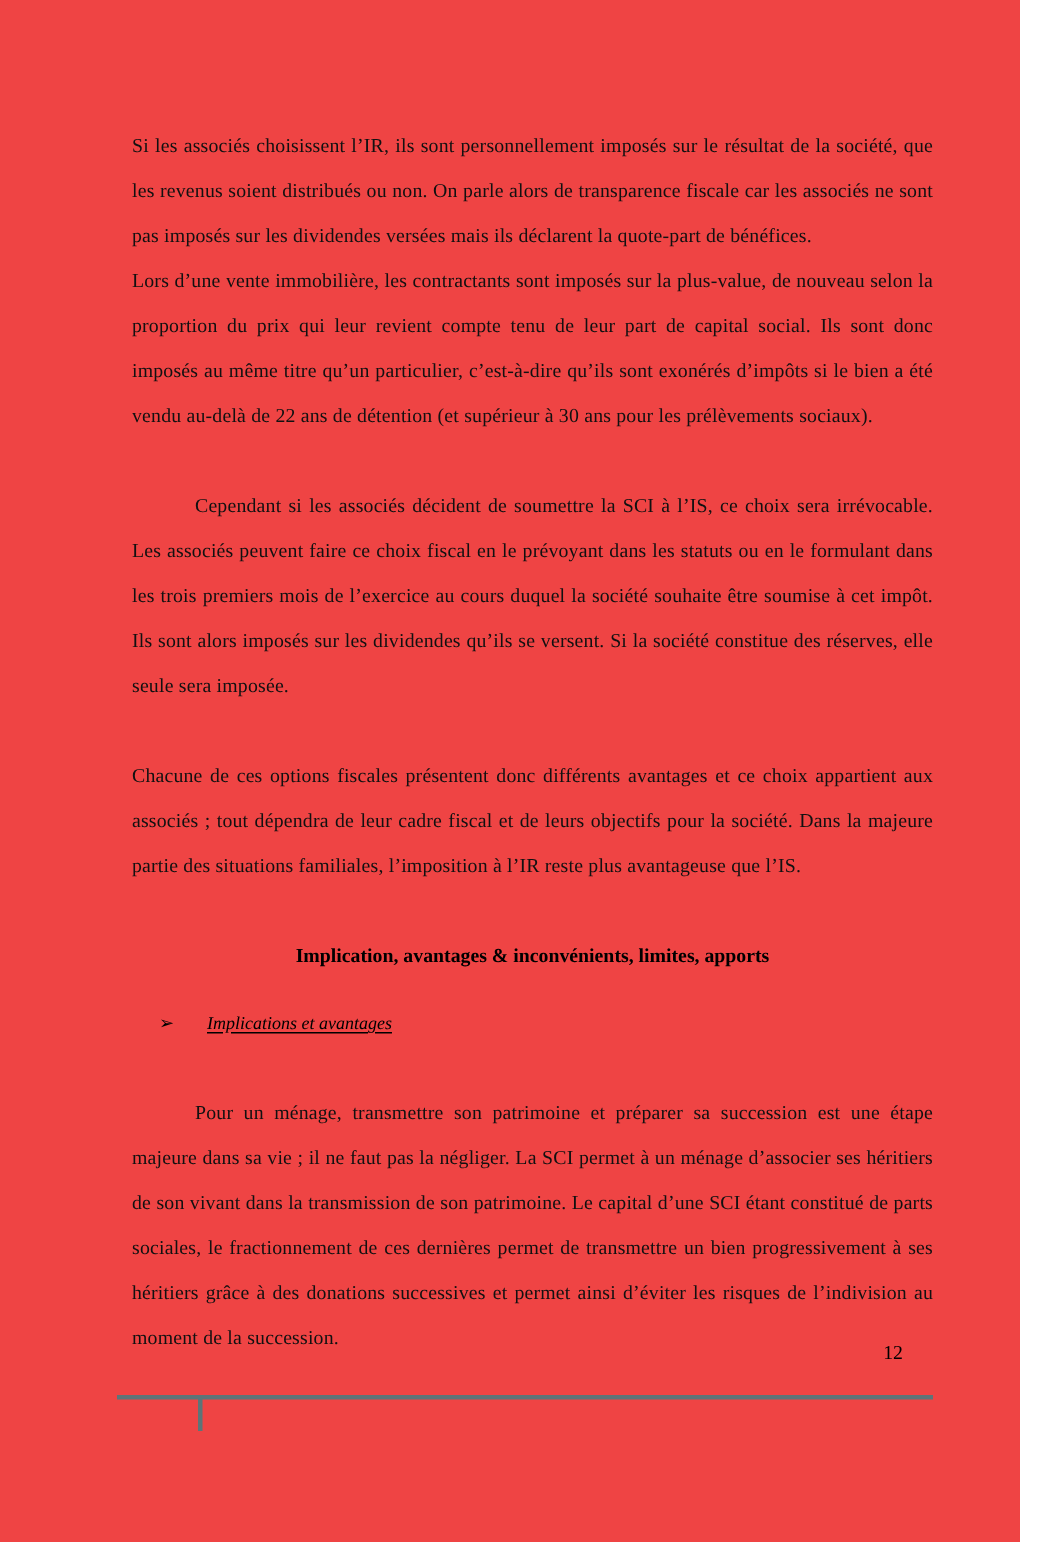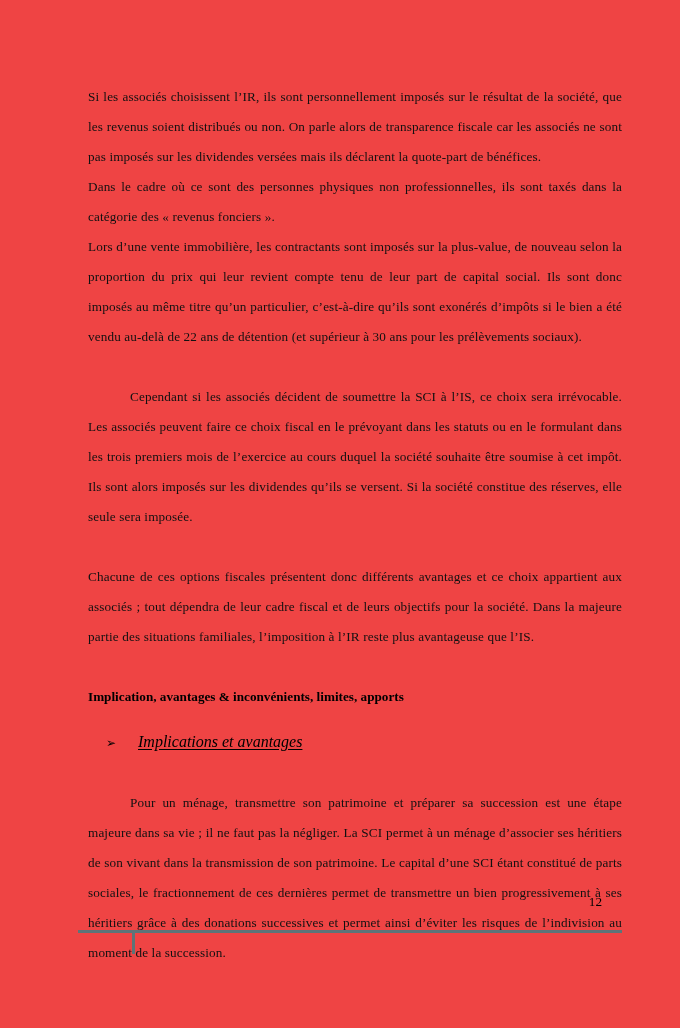--- a/index.html
+++ b/index.html
@@ -41,38 +41,38 @@
     height: 30px;
   }
   .gap-half {
     height: 15px;
   }
   h2.section-heading {
     margin: 0;
     font-size: 13.2px;
     font-weight: bold;
     line-height: 30px;
-    text-align: left;
+    text-align: center;
     color: #000000;
   }
   .bullet-row {
     display: flex;
     align-items: baseline;
     line-height: 30px;
     margin-left: 18px;
   }
   .bullet-glyph {
     font-family: "DejaVu Sans", sans-serif;
     font-size: 12px;
     width: 32px;
     flex: 0 0 32px;
     color: #000000;
   }
   .bullet-text {
-    font-size: 16px;
+    font-size: 12px;
     font-style: italic;
     text-decoration: underline;
     text-underline-offset: 2px;
     color: #000000;
   }
   
   .footer-rule {
     position: absolute;
     left: 78px;
     top: 930px;
@@ -99,21 +99,20 @@
   }
 </style>
 </head>
 <body>
 
 <div class="page">
 
   <div class="doc-body">
 
     <p class="para">Si les associés choisissent l’IR, ils sont personnellement imposés sur le résultat de la société, que les revenus soient distribués ou non. On parle alors de transparence fiscale car les associés ne sont pas imposés sur les dividendes versées mais ils déclarent la quote-part de bénéfices.</p>
-    <p class="para">Dans le cadre où ce sont des personnes physiques non professionnelles, ils sont taxés dans la catégorie des « revenus fonciers ».</p>
     <p class="para">Lors d’une vente immobilière, les contractants sont imposés sur la plus-value, de nouveau selon la proportion du prix qui leur revient compte tenu de leur part de capital social. Ils sont donc imposés au même titre qu’un particulier, c’est-à-dire qu’ils sont exonérés d’impôts si le bien a été vendu au-delà de 22 ans de détention (et supérieur à 30 ans pour les prélèvements sociaux).</p>
 
     <div class="gap-line"></div>
 
     <p class="para"><span class="indent-lead"></span><span>Cependant si les associés décident de soumettre la SCI à l’IS, ce choix sera irrévocable. Les associés peuvent faire ce choix fiscal en le prévoyant dans les statuts ou en le formulant dans les trois premiers mois de l’exercice au cours duquel la société souhaite être soumise à cet impôt. Ils sont alors imposés sur les dividendes qu’ils se versent. Si la société constitue des réserves, elle seule sera imposée.</span></p>
 
     <div class="gap-line"></div>
 
     <p class="para">Chacune de ces options fiscales présentent donc différents avantages et ce choix appartient aux associés ; tout dépendra de leur cadre fiscal et de leurs objectifs pour la société. Dans la majeure partie des situations familiales, l’imposition à l’IR reste plus avantageuse que l’IS.</p>
 

